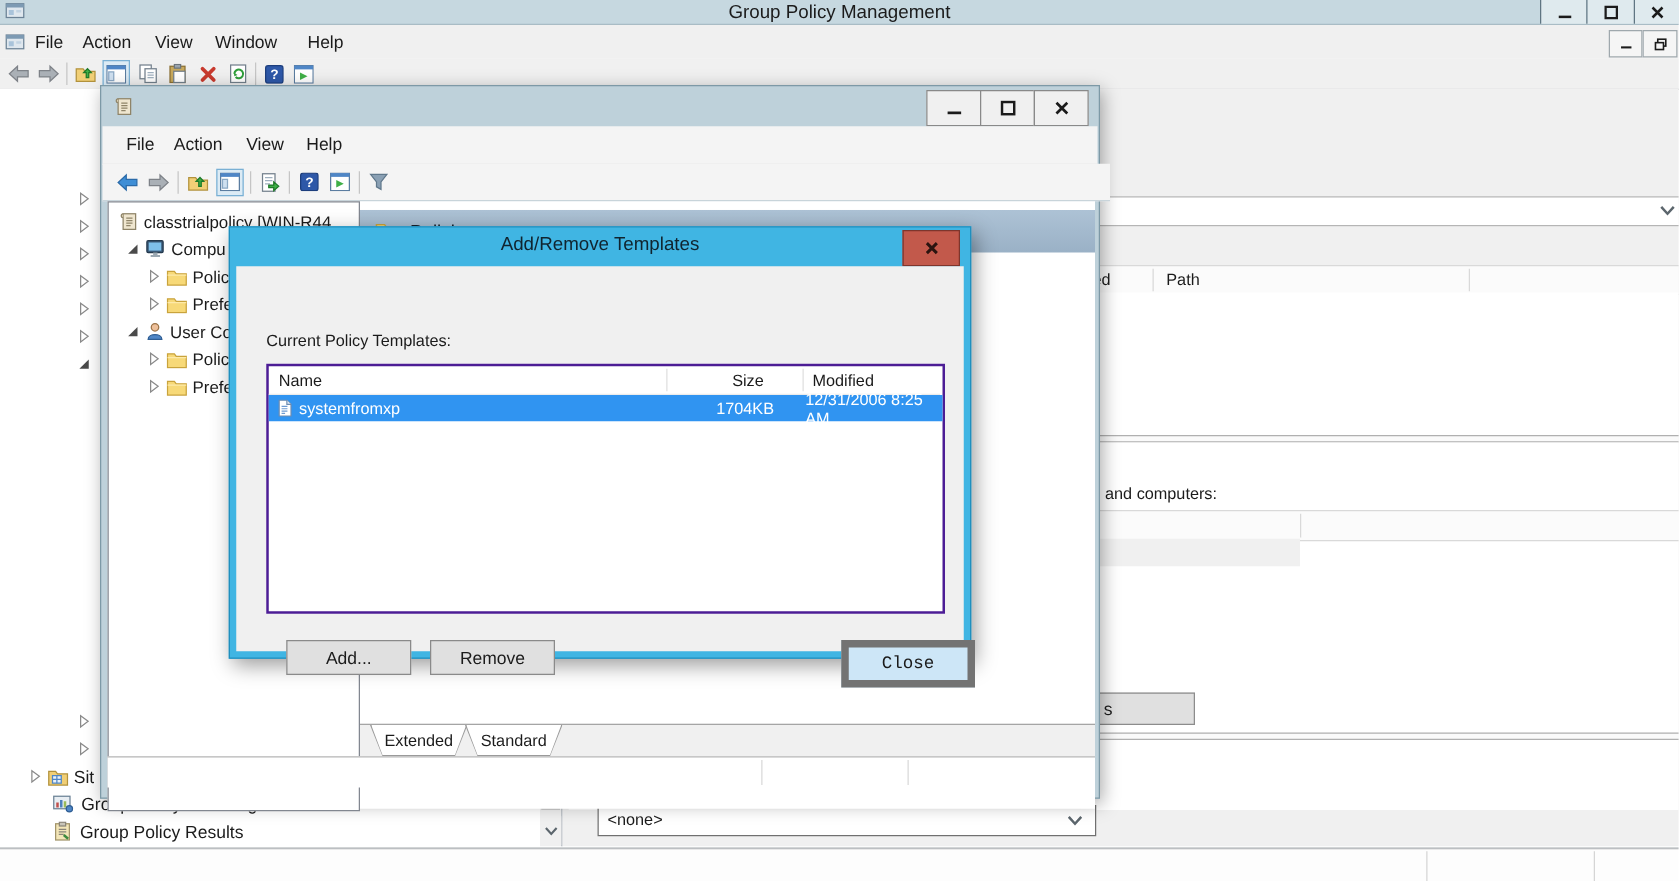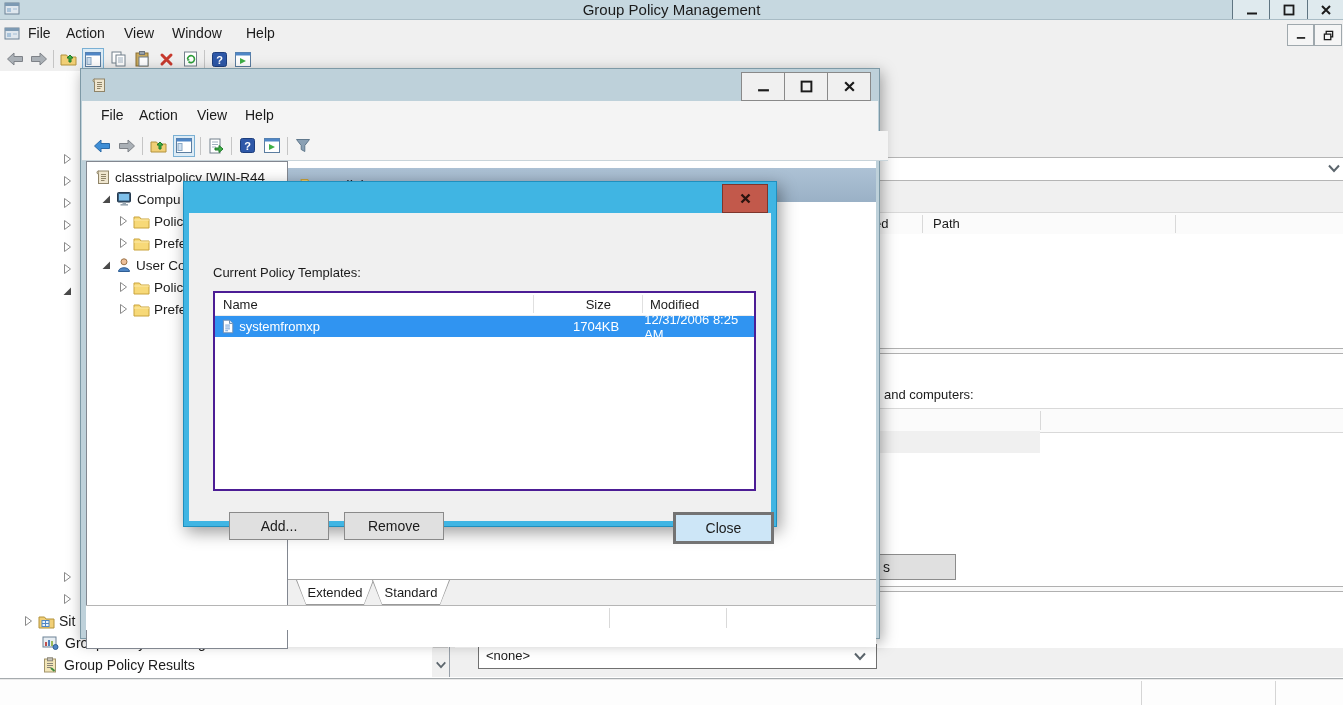--- a/index.html
+++ b/index.html
@@ -57,21 +57,21 @@
   .dialog{left:183px;top:181px;width:592px;height:344px;background:#40b5e3;border:1px solid #1f8fbe;box-shadow:3px 5px 16px rgba(0,0,0,.4);}
   .d-title{top:5px;left:0;width:592px;text-align:center;font-size:15px;color:#10242f;}
   .d-close{left:538px;top:2px;width:44px;height:27px;background:#c2594b;border:1px solid #7e352c;display:flex;align-items:center;justify-content:center;}
   .d-body{left:5px;top:31px;width:582px;height:308px;background:#f0f0f0;}
   .d-list{left:24px;top:78px;width:539px;height:196px;background:#fff;border:2px solid #4c1d95;font-size:13px;}
   .d-lh{position:absolute;top:0;height:22px;display:flex;align-items:center;}
   .d-hline{position:absolute;top:2px;height:18px;width:1px;background:#e0e0e0;}
   .d-selrow{position:absolute;left:0;top:23px;width:539px;height:21px;background:#3094f1;color:#fff;display:flex;align-items:center;}
   .d-btn{position:absolute;top:299px;height:26px;font-size:14px;display:flex;align-items:center;justify-content:center;margin-left:16px;}
   .d-btn.normal{background:#e0e0e0;border:1px solid #8a8a8a;}
-  .d-btn.default{background:#cde6f7;border:3px solid #737373;}
+  .d-btn.default{background:#cde6f7;border:6px solid #737373;font-family:Liberation Mono, monospace;}
 </style>
 </head>
 <body>
 
 <div class="stage">
 
   <div class="abs m-titlebar">
     <span class="abs ic" style="left:4px;top:1px;width:16px;height:16px;">
         <svg viewBox="0 0 16 16">
           <rect x="1" y="2" width="14" height="11" fill="#dfe7ee" stroke="#6c8296"></rect>
@@ -591,20 +591,21 @@
       </div>
     </div>
 
     <div class="abs e-statusrow">
       <span class="abs vline" style="left:523px;top:2px;height:20px;"></span>
       <span class="abs vline" style="left:640px;top:2px;height:20px;"></span>
     </div>
   </div>
 
   <div class="abs dialog">
+    <div class="abs d-title nowrap">Add/Remove Templates</div>
     <div class="abs d-close">
       <span class="ic" style="width:13px;height:13px;">
           <svg viewBox="0 0 13 13">
             <path d="M2.5 2.5 L10.5 10.5 M10.5 2.5 L2.5 10.5" stroke="#2b1410" stroke-width="2.4"></path>
           </svg>
         </span>
     </div>
     <div class="abs d-body">
       <span class="abs nowrap" style="left:24px;top:52px;font-size:13px;">Current Policy Templates:</span>
 

